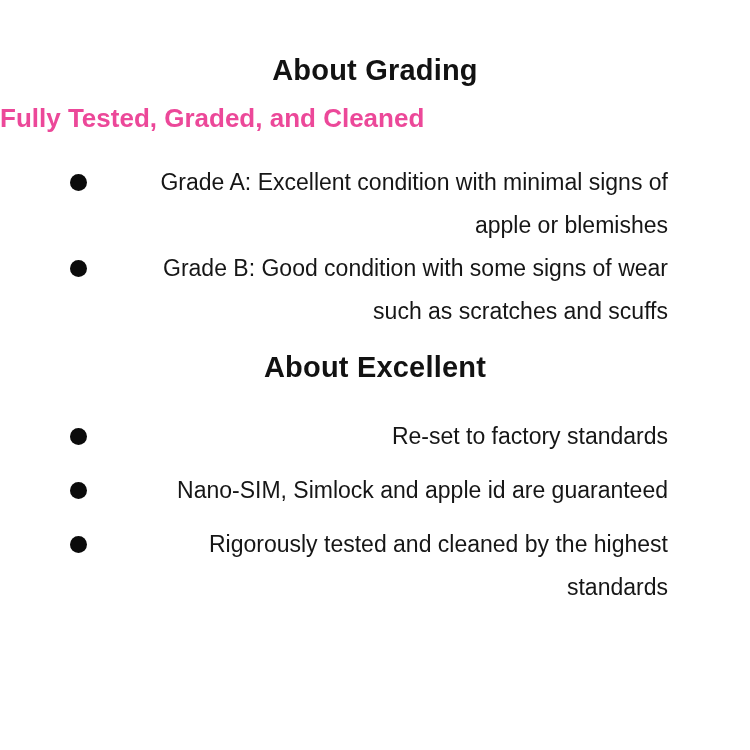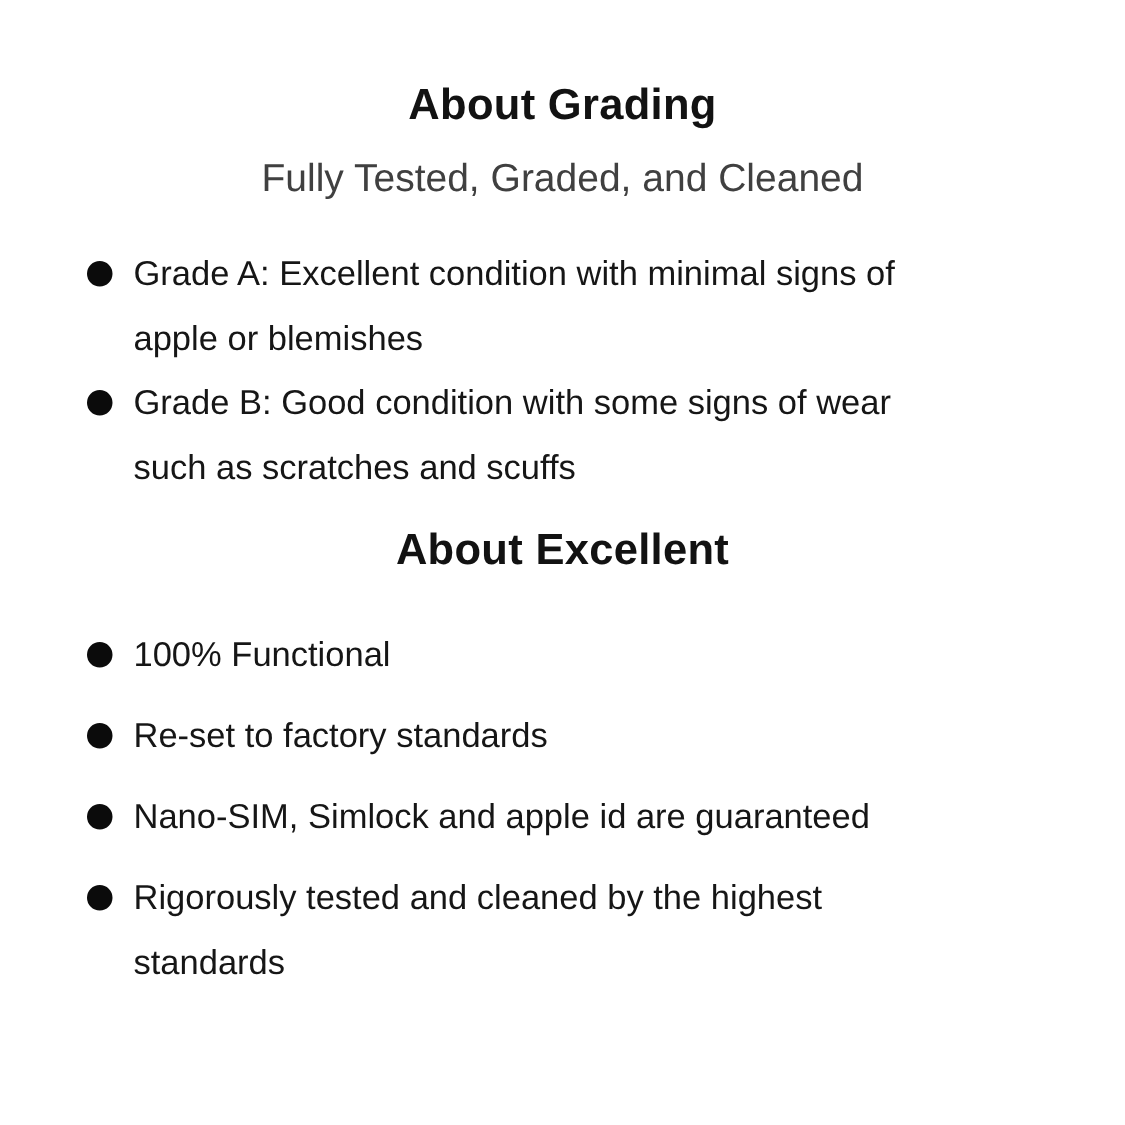--- a/index.html
+++ b/index.html
@@ -26,30 +26,31 @@
     margin: 0;
     text-align: center;
     font-size: 29px;
     font-weight: 700;
     line-height: 36px;
     color: #121212;
     letter-spacing: 0.2px;
   }
   .subtitle {
     margin: 14px 0 0 0;
-    text-align: center;
+    text-align: left;
     font-size: 26px;
-    font-weight: 400;
+    font-weight: 700;
     line-height: 32px;
-    color: #404040;
+    color: #ec4899;
   }
   .bullet-list {
-    margin: 0;
+    margin: 12px;
     padding: 0 70px 0 58px;
     list-style: none;
+    text-align: right;
   }
   .bullet-list.grading {
     margin-top: 27px;
   }
   .bullet-list.function {
     margin-top: 30px;
   }
   .bullet-item {
     display: flex;
     align-items: flex-start;
@@ -109,27 +110,20 @@
     </ul>
   </div>
 
   <div>
     <h1 class="section-title function-title">About Excellent</h1>
 
     <ul class="bullet-list function">
       <li class="bullet-item">
         <span class="bullet"></span>
         <span class="item-text">
-          <span class="line">100% Functional</span>
-
-        </span>
-      </li>
-      <li class="bullet-item">
-        <span class="bullet"></span>
-        <span class="item-text">
           <span class="line">Re-set to factory standards</span>
 
         </span>
       </li>
       <li class="bullet-item">
         <span class="bullet"></span>
         <span class="item-text">
           <span class="line">Nano-SIM, Simlock and apple id are guaranteed</span>
 
         </span>

